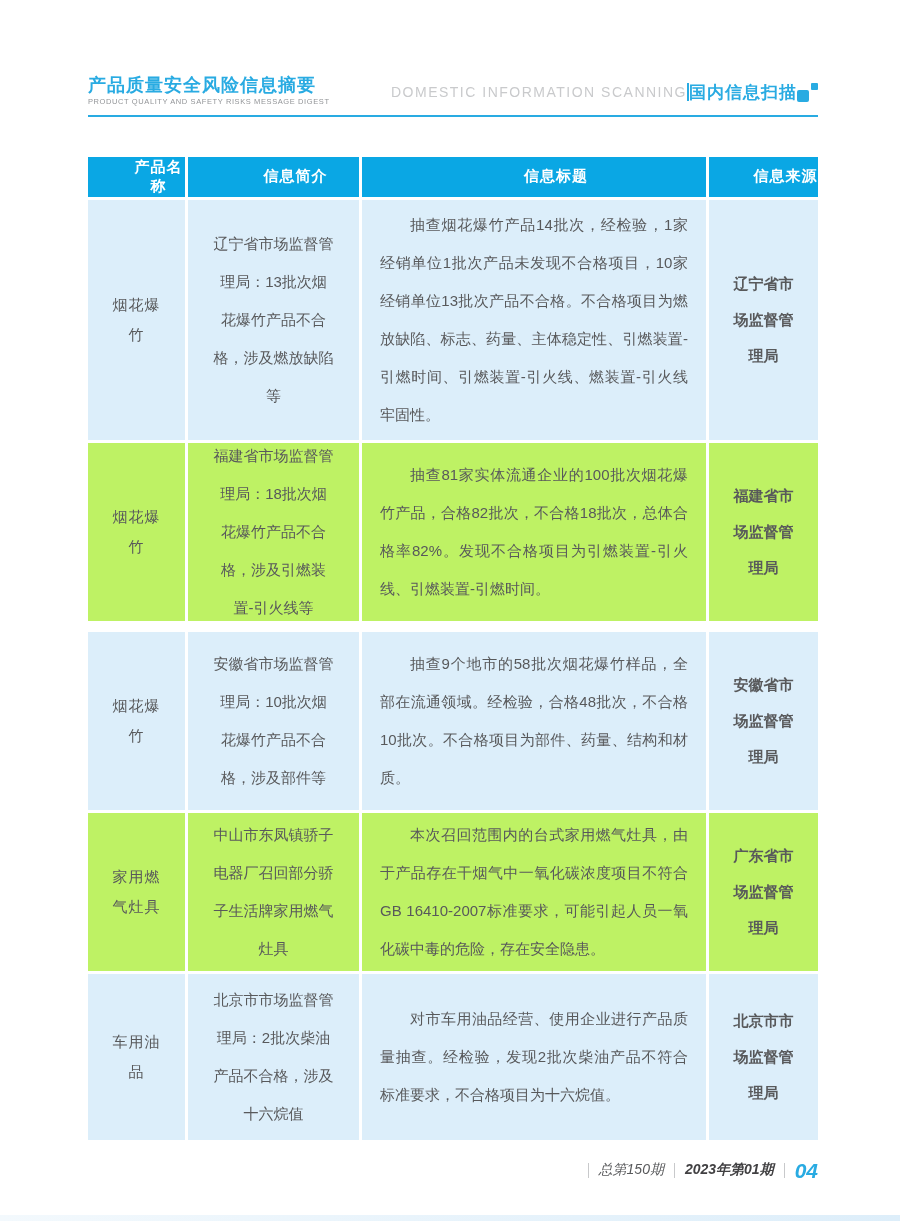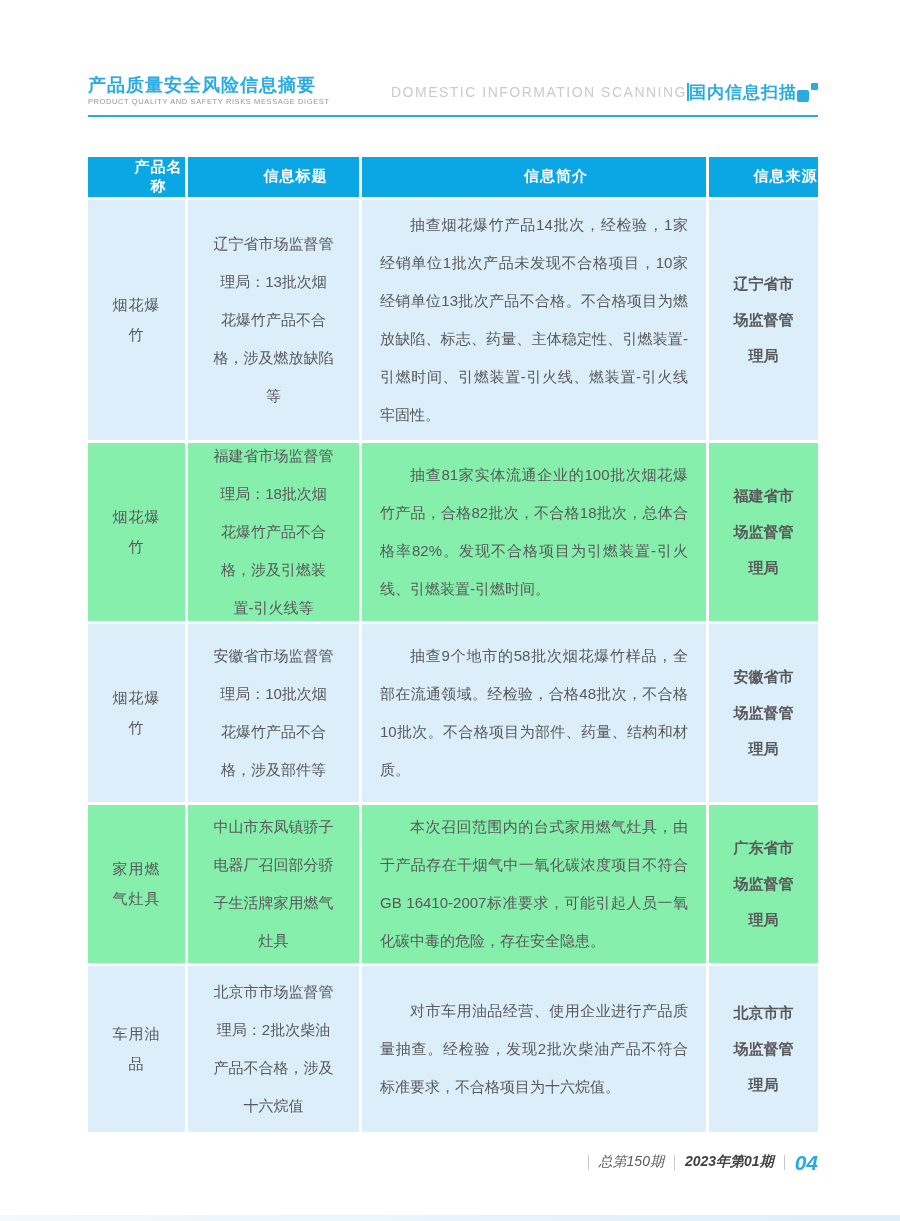--- a/index.html
+++ b/index.html
@@ -24,27 +24,27 @@
   .logo-icon .sq-big{position:absolute;left:0;bottom:0;width:12px;height:12px;background:#29abe2;border-radius:2px;}
   .logo-icon .sq-small{position:absolute;right:0;top:0;width:7px;height:7px;background:#29abe2;border-radius:1px;}
   .header-rule{height:2px;background:#29abe2;margin-top:9px;border:none;}
 
   
   .table-wrap{margin-top:40px;}
   .trow{display:grid;grid-template-columns:97px 171px 344px 109px;gap:3px;margin-bottom:3px;}
   .thead .cell{background:#0aa7e4;color:#ffffff;font-weight:bold;font-size:15px;height:40px;letter-spacing:1px;}
   .cell{display:flex;align-items:center;justify-content:center;text-align:center;font-size:15px;padding-left:44px;}
   .row-blue .cell{background:#dceefa;}
-  .row-gray .cell{background:#86efac;}
+  .row-gray .cell{background:#bef264;}
   .cell.product{padding:0 20px;line-height:30px;letter-spacing:1px;}
   .cell.info-title{padding:0 25px;line-height:38px;}
   .cell.summary{padding:0 18px;}
   .cell.summary p{margin:0;width:100%;text-align:justify;text-indent:2em;line-height:38px;}
   .cell.source{padding:0 24px;line-height:36px;font-weight:bold;}
-  .h-r1{height:240px;} .h-r2{height:178px;} .h-r3{height:178px;}
+  .h-r1{height:240px;} .h-r2{height:178px;} .h-r3{height:178px;margin-top:8px;}
   .h-r4{height:158px;} .h-r5{height:166px;}
 
   
   .page-footer{margin-top:20px;display:flex;justify-content:flex-end;align-items:center;gap:10px;font-style:italic;}
   .foot-sep{width:1px;height:15px;background:#c8c9cb;}
   .issue-total{font-size:14px;color:#58595b;}
   .issue-no{font-size:14px;font-weight:bold;color:#414042;}
   .page-num{font-size:21px;font-weight:bold;color:#29abe2;line-height:1;}
 
   .bottom-strip{position:absolute;left:0;bottom:0;width:100%;height:6px;
@@ -71,22 +71,22 @@
         </span>
       </div>
     </div>
     <div class="header-rule"></div>
   </div>
 
   <div class="table-wrap">
 
     <div class="trow thead">
       <div class="cell">产品名称</div>
+      <div class="cell">信息简介</div>
       <div class="cell">信息标题</div>
-      <div class="cell">信息简介</div>
       <div class="cell">信息来源</div>
     </div>
 
     <div class="trow row-blue">
       <div class="cell product h-r1">烟花爆竹</div>
       <div class="cell info-title h-r1">辽宁省市场监督管理局：13批次烟花爆竹产品不合格，涉及燃放缺陷等</div>
       <div class="cell summary h-r1">
           <p>抽查烟花爆竹产品14批次，经检验，1家经销单位1批次产品未发现不合格项目，10家经销单位13批次产品不合格。不合格项目为燃放缺陷、标志、药量、主体稳定性、引燃装置-引燃时间、引燃装置-引火线、燃装置-引火线牢固性。</p>
         </div>
       <div class="cell source h-r1">辽宁省市场监督管理局</div>

